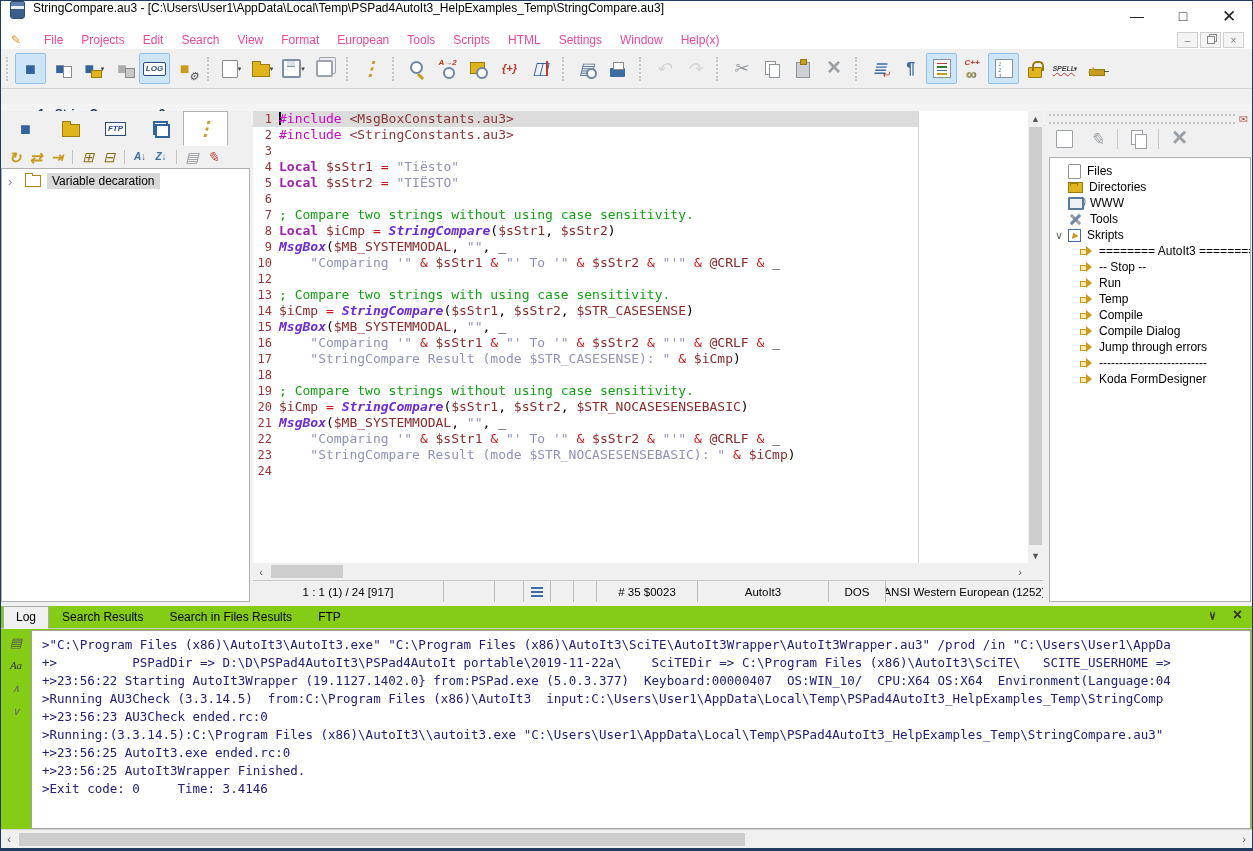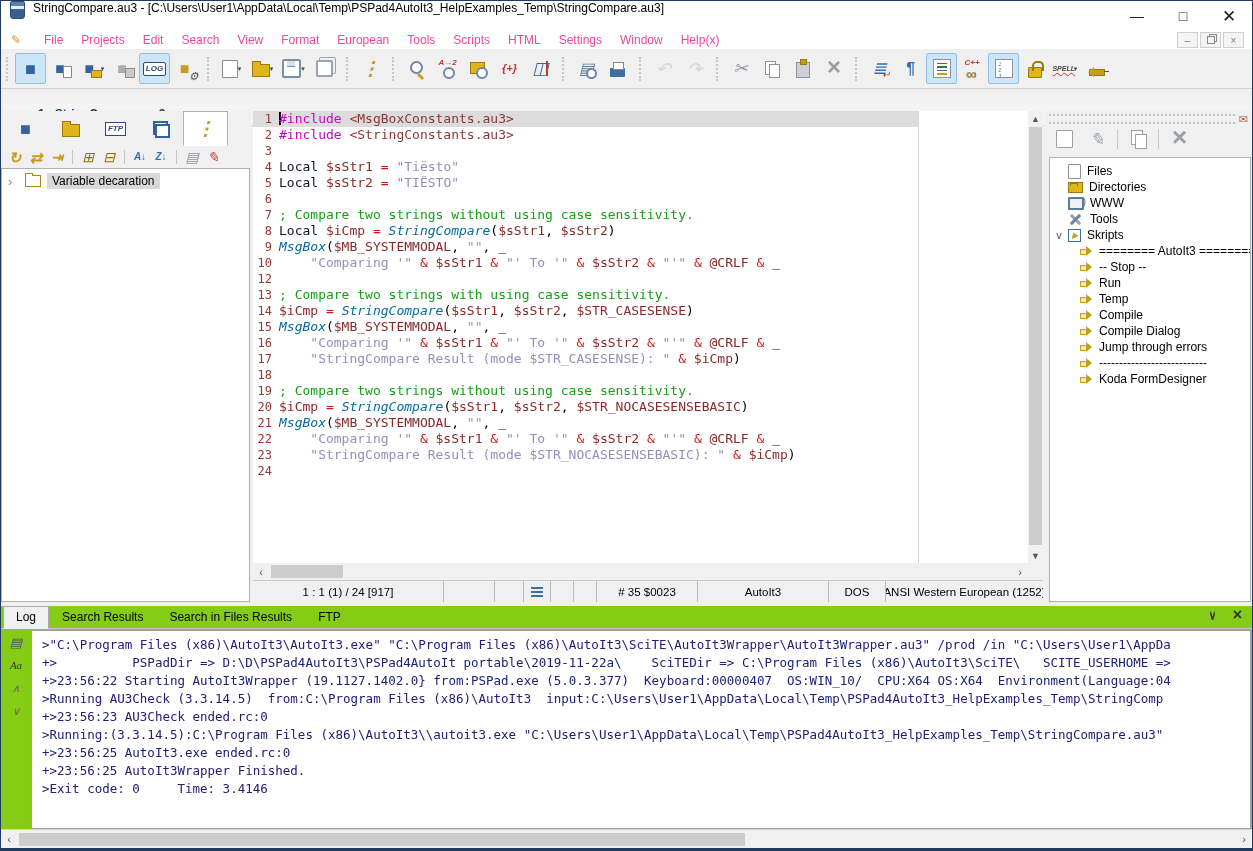--- a/index.html
+++ b/index.html
@@ -114,23 +114,23 @@
   .lp-label.selected{background:#d9d9d9;padding:1px 5px}
   
   #editor{position:absolute;left:252px;top:110px;width:790px;bottom:246px;background:#fff}
   .code-view{position:absolute;left:0;top:0;right:15px;bottom:39px;overflow:hidden}
   .margin-line{position:absolute;left:665px;top:0;bottom:0;width:1px;background:#d4d4d4}
   .cl{display:flex;height:16px;line-height:16px;font-family:"DejaVu Sans Mono",monospace;font-size:13px}
   .cl.current{background:linear-gradient(to right,#dcdcdc 0 665px,transparent 665px)}
   .ln{width:19px;text-align:right;color:#993333;font-size:12px;flex:none;padding-right:3px}
   .ct{white-space:pre;padding-left:4px}
   .caret{display:inline-block;width:1.5px;height:13px;background:#000;margin-right:-1.5px;vertical-align:-2px}
-  .tk-pp{color:#cc00cc}.tk-inc{color:#8b3535}.tk-kw{color:#0f172a;font-weight:normal}
+  .tk-pp{color:#cc00cc}.tk-inc{color:#8b3535}.tk-kw{color:#a21caf;font-weight:bold}
   .tk-var{color:#8b2828}.tk-op{color:#d41414}.tk-str{color:#9090ba}
-  .tk-com{color:#12a112}.tk-fn{color:#0369a1;font-style:italic;font-weight:normal}
+  .tk-com{color:#12a112}.tk-fn{color:#6d28d9;font-style:italic;font-weight:bold}
   .tk-mac{color:#8b2828}.tk-pl{color:#000}
   .vscroll{position:absolute;right:0;top:0;bottom:39px;width:15px;background:#f0f0f0}
   .vscroll .sb-ar{position:absolute;left:0;right:0;height:15px;display:flex;align-items:center;justify-content:center;font-size:9px;color:#555}
   .vscroll .sb-ar.bot{bottom:0}
   .vscroll .sb-thumb{position:absolute;left:1px;right:1px;top:16px;bottom:18px;background:#cdcdcd}
   .hscroll{position:absolute;left:0;right:15px;bottom:22px;height:17px;background:#f0f0f0;display:flex;align-items:center}
   .hscroll .sb-ar{width:16px;text-align:center;font-size:11px;color:#555}
   .hscroll .sb-ar.right{margin-left:auto}
   .hscroll .h-thumb{width:72px;height:13px;background:#cdcdcd;margin-left:2px}
   .sb-corner{position:absolute;right:0;bottom:22px;width:15px;height:17px;background:#f0f0f0}

